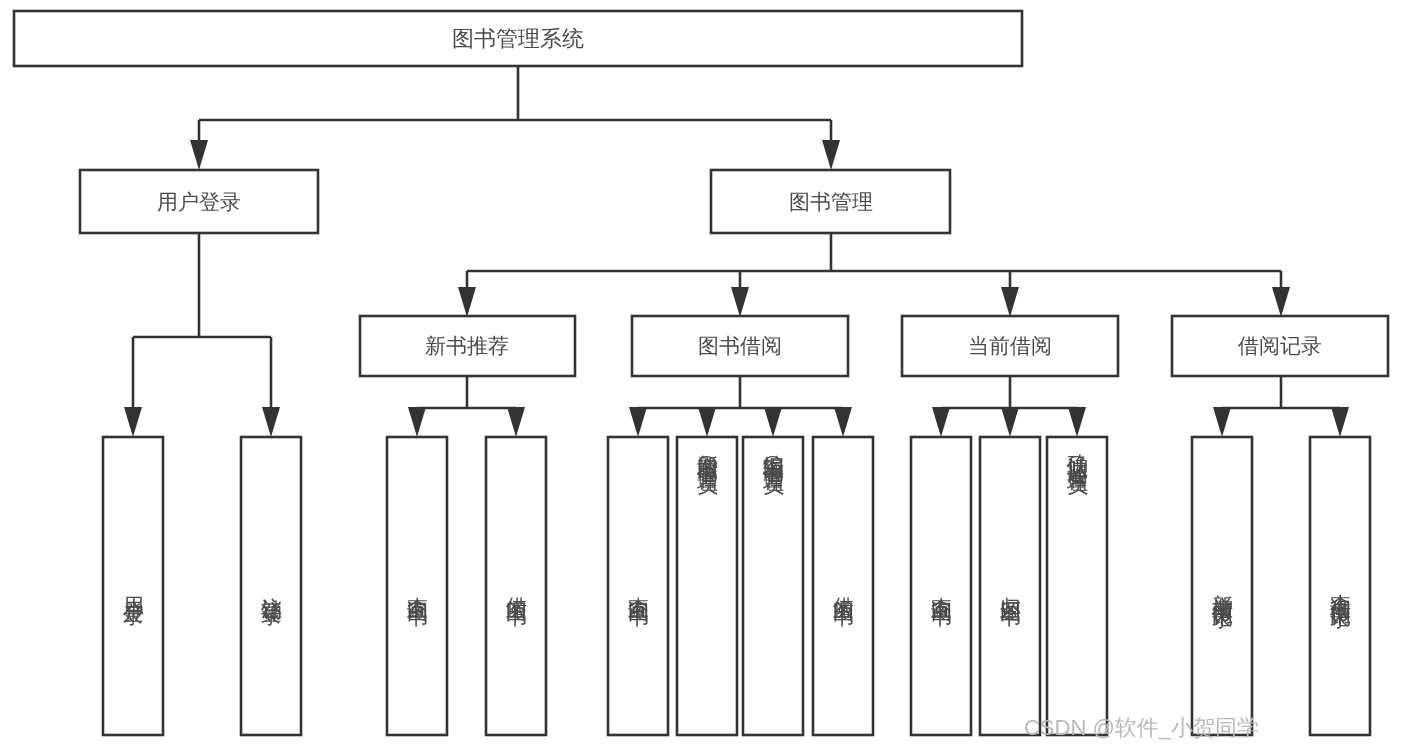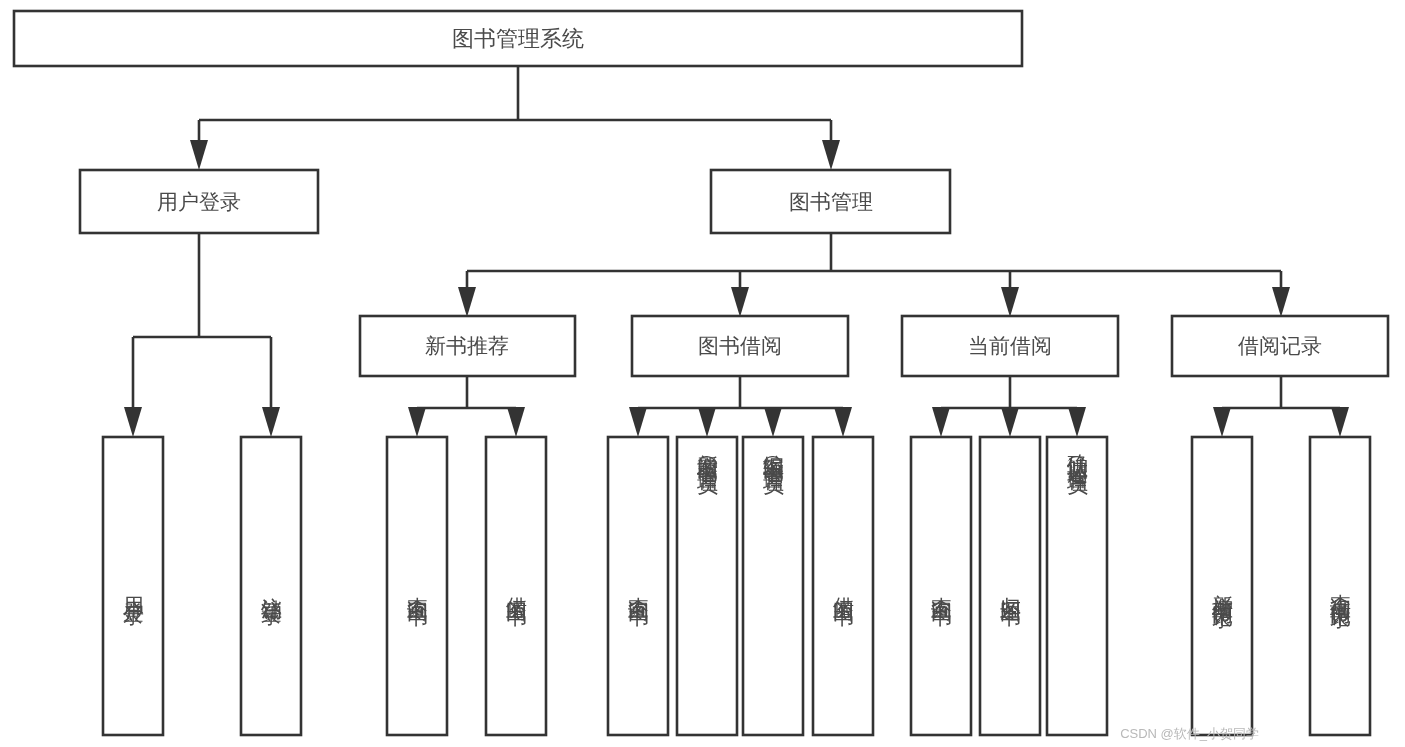--- a/index.html
+++ b/index.html
@@ -73,21 +73,21 @@
     color: #4a4a4a;
     letter-spacing: 3px;
     white-space: nowrap;
     text-align: center;
   }
   .watermark {
     position: absolute;
     right: 8px;
     bottom: 4px;
     font-family: "Liberation Sans", "DejaVu Sans", sans-serif;
-    font-size: 13px;
+    font-size: 22px;
     color: #b9b9b9;
     white-space: nowrap;
     pointer-events: none;
   }
 </style>
 </head>
 <body>
 
 <div id="chart-root">
 

